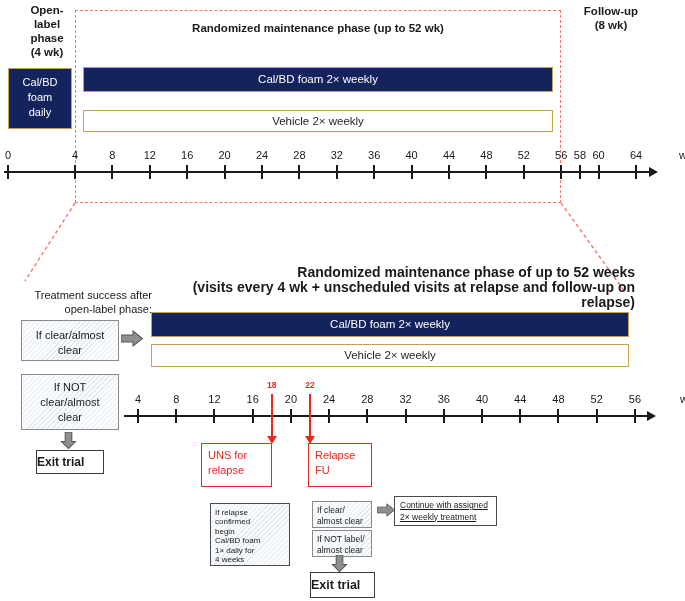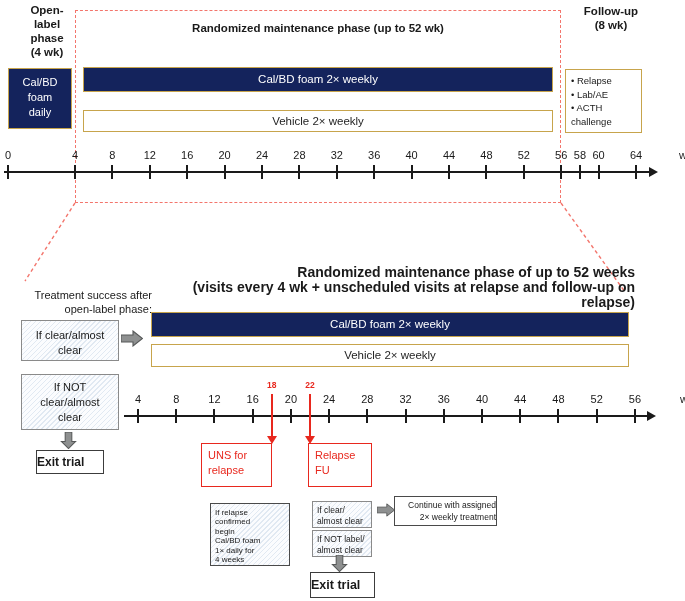--- a/index.html
+++ b/index.html
@@ -36,21 +36,21 @@
   
   .hatch{background:repeating-linear-gradient(135deg,#fbfcfe 0px,#fbfcfe 2.5px,#e1e9f2 2.5px,#e1e9f2 3.5px);
          border:1px solid #8a8a8a;box-sizing:border-box;white-space:pre-line;}
   .decision{font-size:11px;line-height:15px;text-align:center;}
   .decision-sm{font-size:8.5px;line-height:11px;text-align:left;padding:3px 0 0 4px;}
 
   .exit-box{background:#ffffff;border:1.7px solid #3c3c3c;box-sizing:border-box;
             font-weight:bold;}
 
   .plain-box{background:#ffffff;border:1px solid #4a4a4a;box-sizing:border-box;
-             font-size:8.5px;line-height:11.5px;text-align:right;padding:3px 0 0 5px;white-space:pre-line;}
+             font-size:8.5px;line-height:11.5px;text-align:left;padding:3px 0 0 5px;white-space:pre-line;text-decoration:underline;}
 
   
   .red-box{background:#ffffff;border:1.3px solid #e8281e;color:#e8281e;box-sizing:border-box;
            font-size:11px;line-height:15px;text-align:left;padding:4px 0 0 6px;white-space:pre-line;}
   .marker-label{position:absolute;width:20px;text-align:center;font-size:8.5px;font-weight:bold;color:#e8281e;}
   .marker-line{position:absolute;width:2.4px;background:#e8281e;}
   .marker-arrow{position:absolute;width:0;height:0;border-top:8px solid #e8281e;
                 border-left:5px solid transparent;border-right:5px solid transparent;}
 
   .caption{font-size:11px;line-height:14px;text-align:right;white-space:pre-line;}
@@ -74,23 +74,20 @@
 (8 wk)</div>
 
   <div class="abs navy-bar pre" style="left:8px;top:68px;width:64px;height:61px;font-size:11px;line-height:15px;padding-top:6px;">Cal/BD
 foam
 daily</div>
 
   <div class="abs navy-bar pre" style="left:83px;top:67px;width:470px;height:25px;line-height:23px;">Cal/BD foam 2× weekly</div>
 
   <div class="abs vehicle-bar pre" style="left:83px;top:110px;width:470px;height:22px;line-height:20px;">Vehicle 2× weekly</div>
 
-  <div class="abs gold-box" style="left:565px;top:69px;width:77px;height:64px;">• Relapse
-• Lab/AE
-• ACTH challenge</div>
 
   <div class="abs" id="top-axis" style="left:0;top:0;width:685px;height:0;">
     <div class="axisline" style="left:4px;top:171px;width:646px;"></div>
     <div class="axis-arrow" style="left:649px;top:167px;"></div>
     <div class="axis-unit pre" style="left:651px;top:149px;">weeks</div>
   <div class="tickmark" style="left: 7px; top: 165px;"></div>
       <div class="ticklabel" style="left: -6px; top: 149px;">0</div>
       <div class="tickmark" style="left: 74px; top: 165px;"></div>
       <div class="ticklabel" style="left: 61px; top: 149px;">4</div>
       <div class="tickmark" style="left: 111.4px; top: 165px;"></div>

